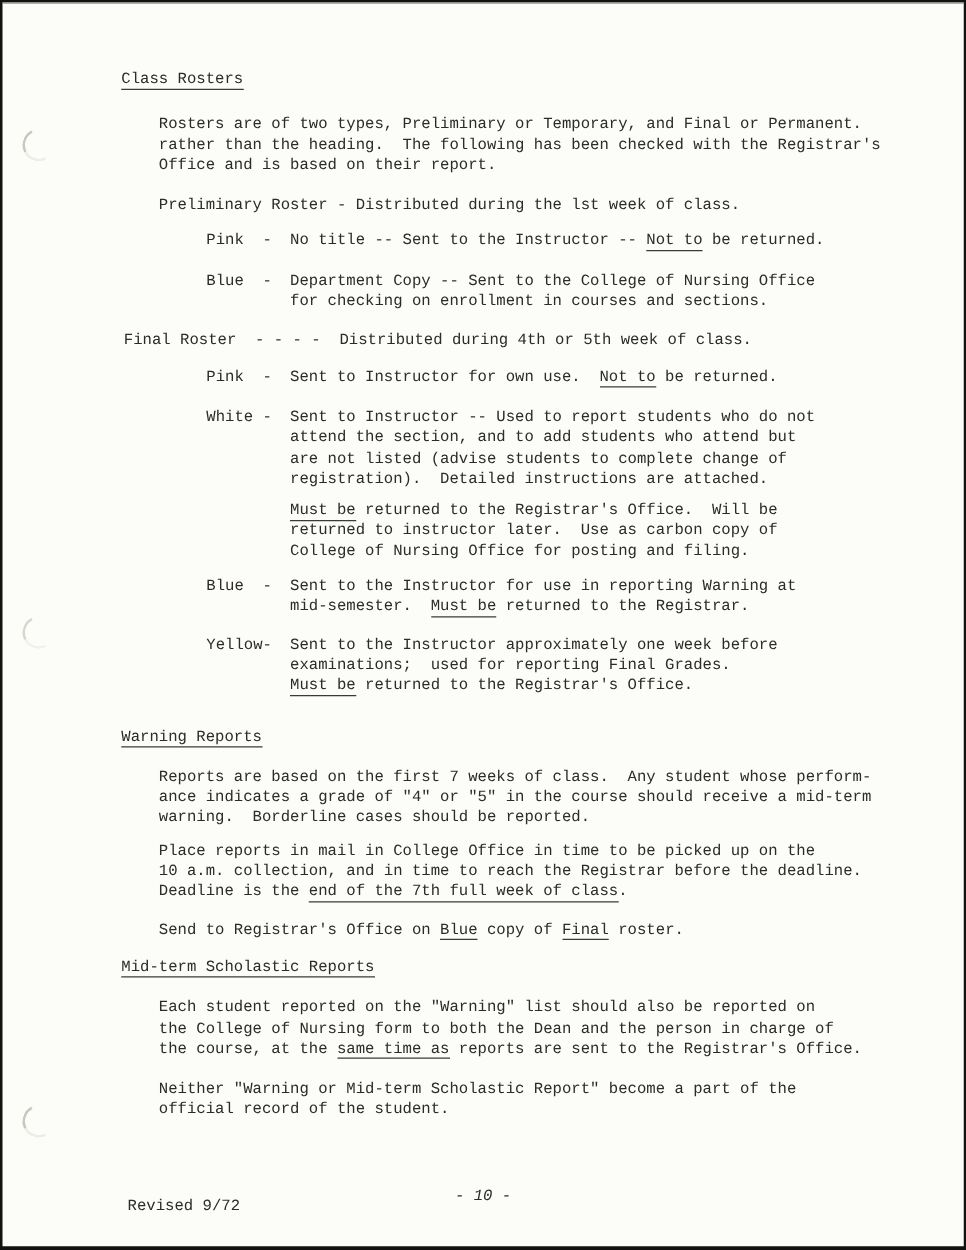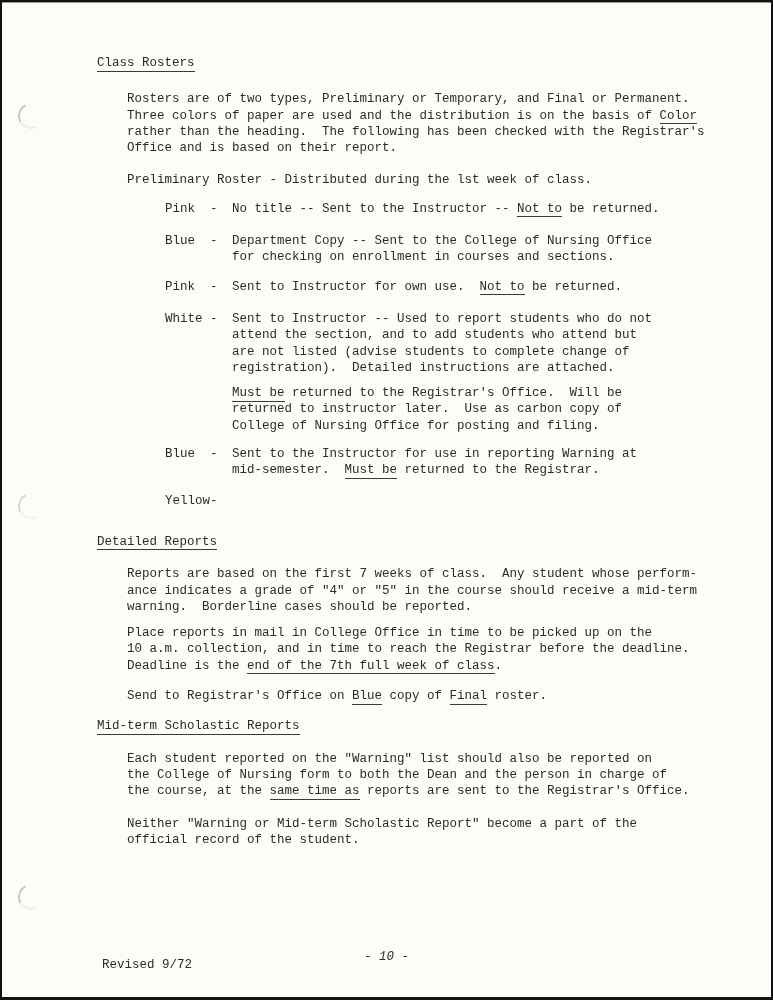--- a/index.html
+++ b/index.html
@@ -58,21 +58,20 @@
   <div class="paper">
 
     <span class="hole hole-top"></span>
     <span class="hole hole-mid"></span>
     <span class="hole hole-bot"></span>
 
     <div class="ln h"><span class="u">Class Rosters</span></div>
 
     <div class="ind1 mt20">
       <div class="ln"><span>Rosters are of two types, Preliminary or Temporary, and Final or Permanent.</span></div>
-      <div class="ln"><span>Three colors of paper are used and the distribution is on the basis of </span><span class="u">Color</span></div>
       <div class="ln"><span>rather than the heading.  The following has been checked with the Registrar's</span></div>
       <div class="ln"><span>Office and is based on their report.</span></div>
     </div>
 
     <div class="ln ind1 mt16"><span>Preliminary Roster - Distributed during the lst week of class.</span></div>
 
     <div class="entry mt12">
       <span class="elabel">Pink</span>
       <span class="edash">-</span>
       <div class="elines">
@@ -82,20 +81,21 @@
 
     <div class="entry mt16">
       <span class="elabel">Blue</span>
       <span class="edash">-</span>
       <div class="elines">
         <div class="ln"><span>Department Copy -- Sent to the College of Nursing Office</span></div>
         <div class="ln"><span>for checking on enrollment in courses and sections.</span></div>
       </div>
     </div>
 
+    <div class="ln indF mt15"><span>Final Roster  - - - -  Distributed during 4th or 5th week of class.</span></div>
 
     <div class="entry mt13">
       <span class="elabel">Pink</span>
       <span class="edash">-</span>
       <div class="elines">
         <div class="ln"><span>Sent to Instructor for own use.  </span><span class="u">Not to</span><span> be returned.</span></div>
       </div>
     </div>
 
     <div class="entry mt16">
@@ -120,23 +120,28 @@
       <span class="edash">-</span>
       <div class="elines">
         <div class="ln"><span>Sent to the Instructor for use in reporting Warning at</span></div>
         <div class="ln"><span>mid-semester.  </span><span class="u">Must be</span><span> returned to the Registrar.</span></div>
       </div>
     </div>
 
     <div class="entry mt14">
       <span class="elabel">Yellow</span>
       <span class="edash">-</span>
+      <div class="elines">
+        <div class="ln"><span>Sent to the Instructor approximately one week before</span></div>
+        <div class="ln"><span>examinations;  used for reporting Final Grades.</span></div>
+        <div class="ln"><span class="u">Must be</span><span> returned to the Registrar's Office.</span></div>
+      </div>
     </div>
 
-    <div class="ln h mt25"><span class="u">Detailed Reports</span></div>
+    <div class="ln h mt25"><span class="u">Warning Reports</span></div>
 
     <div class="ind1 mt16">
       <div class="ln"><span>Reports are based on the first 7 weeks of class.  Any student whose perform-</span></div>
       <div class="ln"><span>ance indicates a grade of "4" or "5" in the course should receive a mid-term</span></div>
       <div class="ln"><span>warning.  Borderline cases should be reported.</span></div>
     </div>
 
     <div class="ind1 mt10">
       <div class="ln"><span>Place reports in mail in College Office in time to be picked up on the</span></div>
       <div class="ln"><span>10 a.m. collection, and in time to reach the Registrar before the deadline.</span></div>

